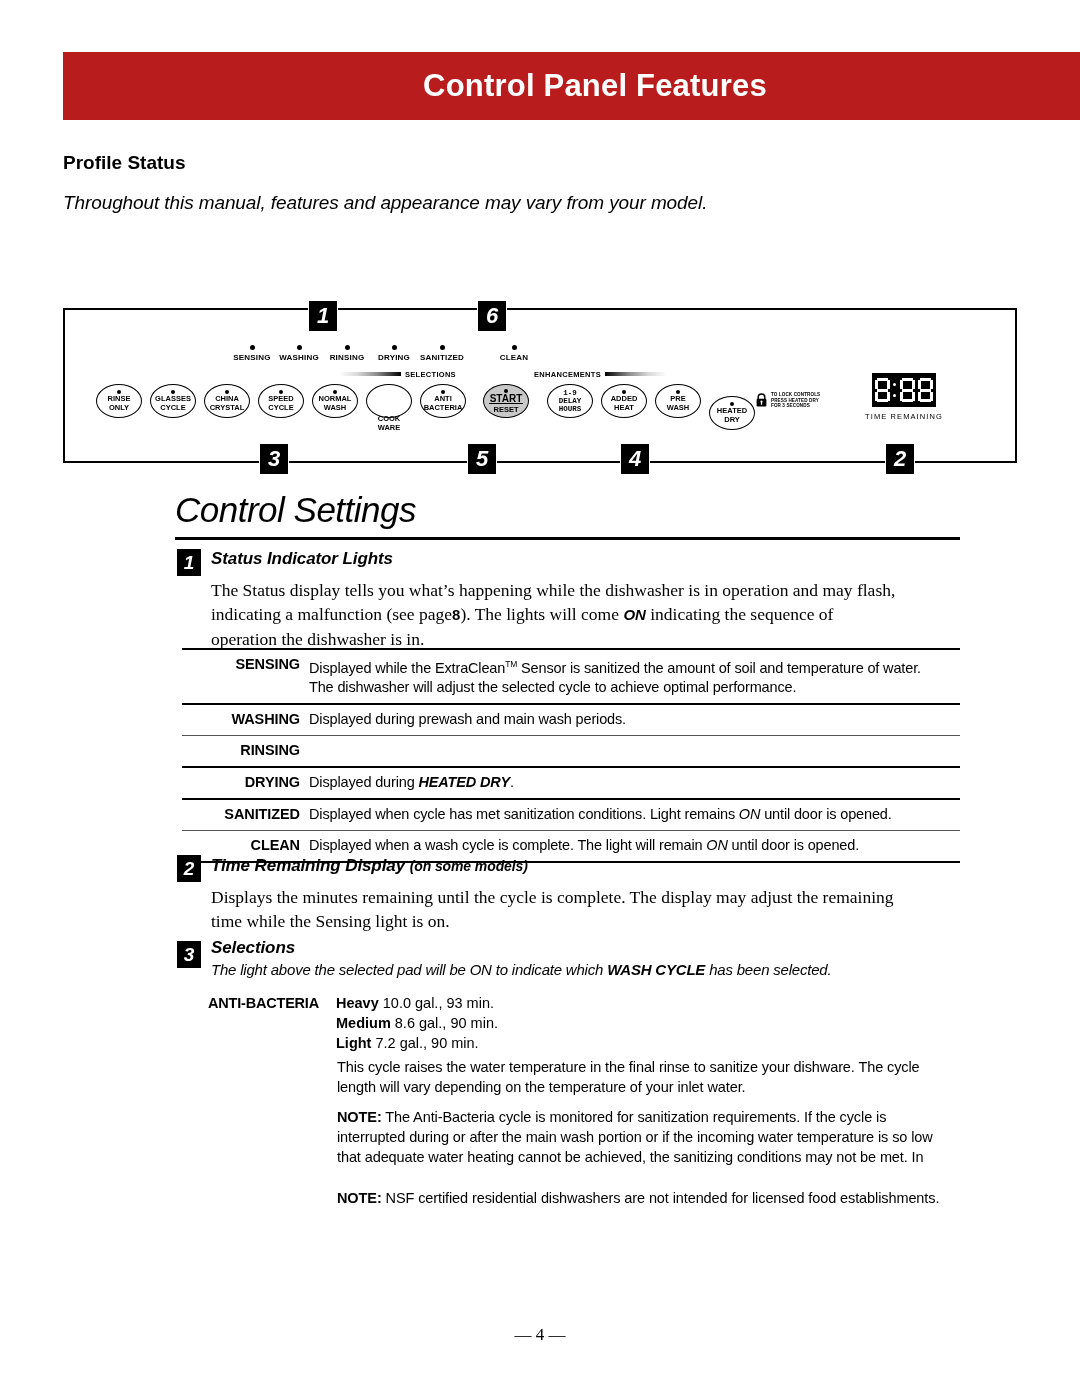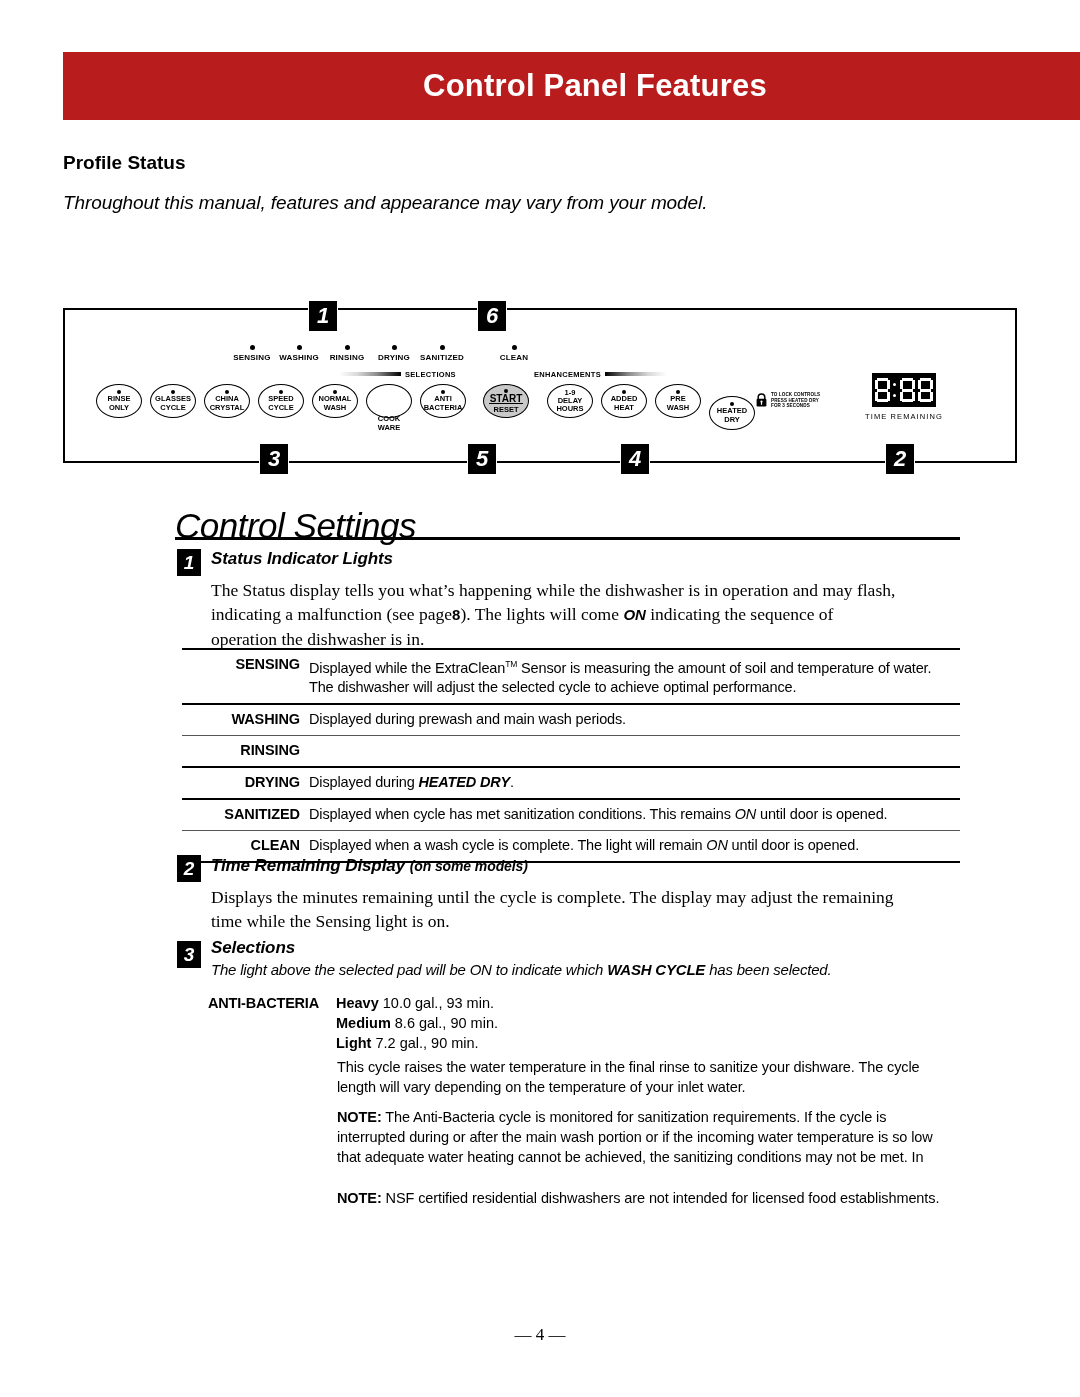--- a/index.html
+++ b/index.html
@@ -232,21 +232,20 @@
 
   
   .cs-title {
     position: absolute;
     left: 175px;
     top: 490px;
     font-size: 35px;
     font-style: italic;
     font-family: "Liberation Sans", sans-serif;
     letter-spacing: -0.5px;
-    margin-top: 16px;
   }
   .cs-rule {
     position: absolute;
     left: 175px;
     top: 537px;
     width: 785px;
     height: 3px;
     background: #000;
   }
 
@@ -477,21 +476,21 @@
       </div>
   </div>
 
   <div class="pad gray split" style="left:420px; top:76px;">
     <div class="pdot"></div>
     <div class="ptop">START</div>
     <div class="pbot">RESET</div>
   </div>
 
   <div class="pad" style="left:484px; top:76px;">
-    <div class="ptxt" style="line-height:8px;">
+    <div class="ptxt" style="line-height:8px;font-family:Liberation Mono, monospace;">
       <span class="under">1-9</span>
       <span class="under">DELAY</span>
       <span class="under">HOURS</span>
     </div>
   </div>
   <div class="pad" style="left:538px; top:76px;">
     <div class="pdot"></div>
     <div class="ptxt">
         <span class="under">ADDED</span>
         <span class="under">HEAT</span>
@@ -569,38 +568,38 @@
 <div class="body-serif" style="left:211px; top:578px; width:750px;">
   <span>The Status display tells you what’s happening while the dishwasher is in operation and may flash,</span><br>
   <span>indicating a malfunction (see page</span><span class="pg">8</span><span>). The lights will come</span> <b class="on">ON</b> <span>indicating the sequence of</span><br>
   <span>operation the dishwasher is in.</span>
 </div>
 
 <div class="stable">
   <div class="srow">
     <div class="sk">SENSING</div>
     <div class="sv">
-      <span>Displayed while the ExtraClean</span><sup>TM</sup><span> Sensor is measuring the amount of soil and temperature of water.</span><br>
+      <span>Displayed while the ExtraClean</span><sup>TM</sup><span> Sensor is sanitized the amount of soil and temperature of water.</span><br>
       <span>The dishwasher will adjust the selected cycle to achieve optimal performance.</span>
     </div>
   </div>
   <div class="srow">
     <div class="sk">WASHING</div>
     <div class="sv">Displayed during prewash and main wash periods.</div>
   </div>
   <div class="srow thin">
     <div class="sk">RINSING</div>
   </div>
   <div class="srow">
     <div class="sk">DRYING</div>
     <div class="sv"><span>Displayed during </span><b>HEATED DRY</b><span>.</span></div>
   </div>
   <div class="srow">
     <div class="sk">SANITIZED</div>
-    <div class="sv"><span>Displayed when cycle has met sanitization conditions. This remains </span><i>ON</i><span> until door is opened.</span></div>
+    <div class="sv"><span>Displayed when cycle has met sanitization conditions. Light remains </span><i>ON</i><span> until door is opened.</span></div>
   </div>
   <div class="srow thin">
     <div class="sk">CLEAN</div>
     <div class="sv"><span>Displayed when a wash cycle is complete. The light will remain </span><i>ON</i><span> until door is opened.</span></div>
   </div>
 </div>
 
 <div class="numbox" style="left:177px; top:855px;">2</div>
 <div class="sec-head" style="left:211px; top:856px;">
   <span>Time Remaining Display</span>

